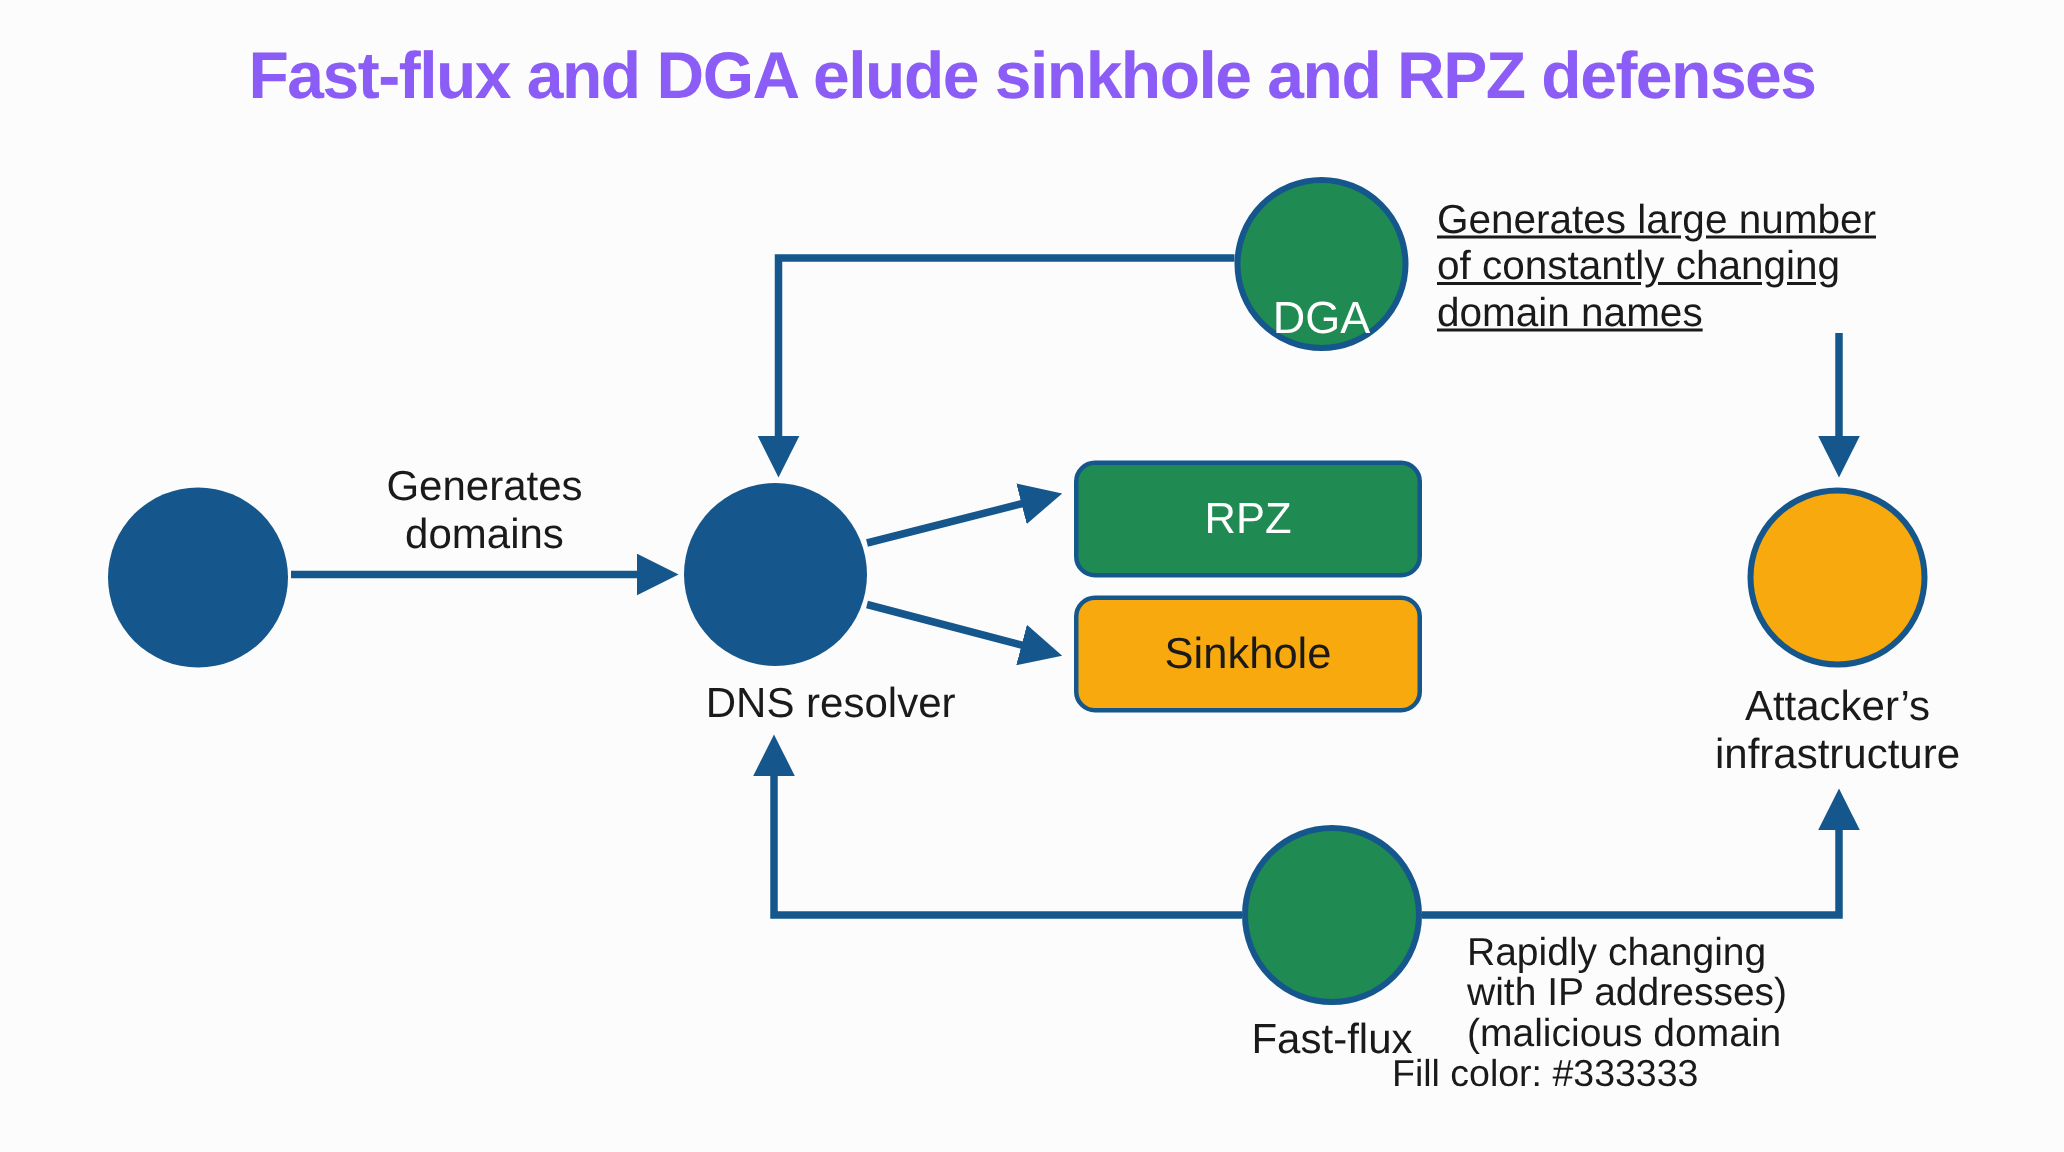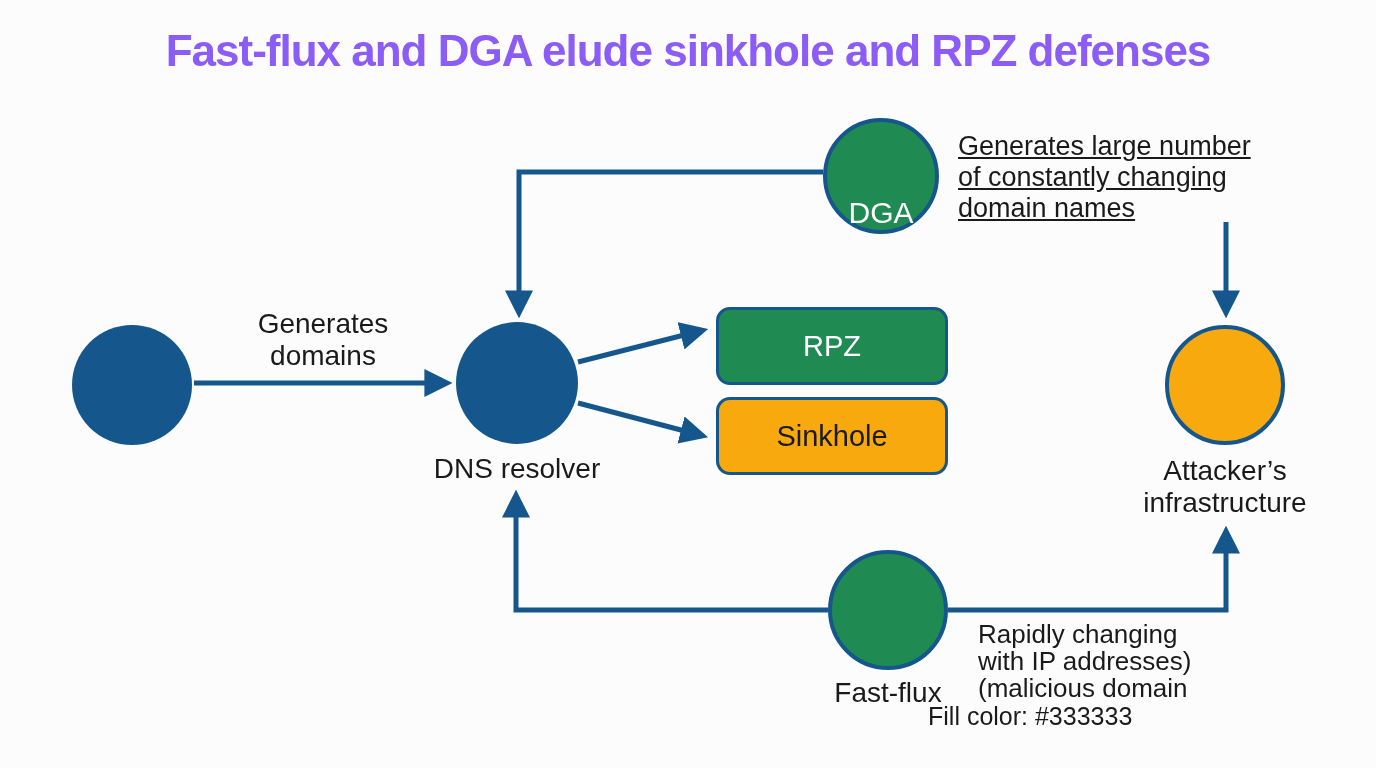--- a/index.html
+++ b/index.html
@@ -75,21 +75,21 @@
   .box-sinkhole { top: 397px; background: var(--orange, #F7A90D); color: var(--text, #1A1A1A); align-items: center; }
 
   .node-label {
     position: absolute;
     text-align: center;
     font-size: 28px;
     line-height: 32px;
     white-space: pre-line;
   }
   .label-host     { left: 12px;   top: 455px; width: 240px; }
-  .label-dns      { left: 397px;  top: 453px; width: 240px; }
+  .label-dns      { left: 397px;  top: 453px; width: 240px; text-align: right; }
   .label-attacker { left: 1105px; top: 455px; width: 240px; }
   .label-fastflux { left: 788px;  top: 677px; width: 200px; }
   .label-edge-domains { left: 203px; top: 308px; width: 240px; }
 
   .annotation {
     position: absolute;
     white-space: pre-line;
     text-align: left;
   }
   .note-dga {

